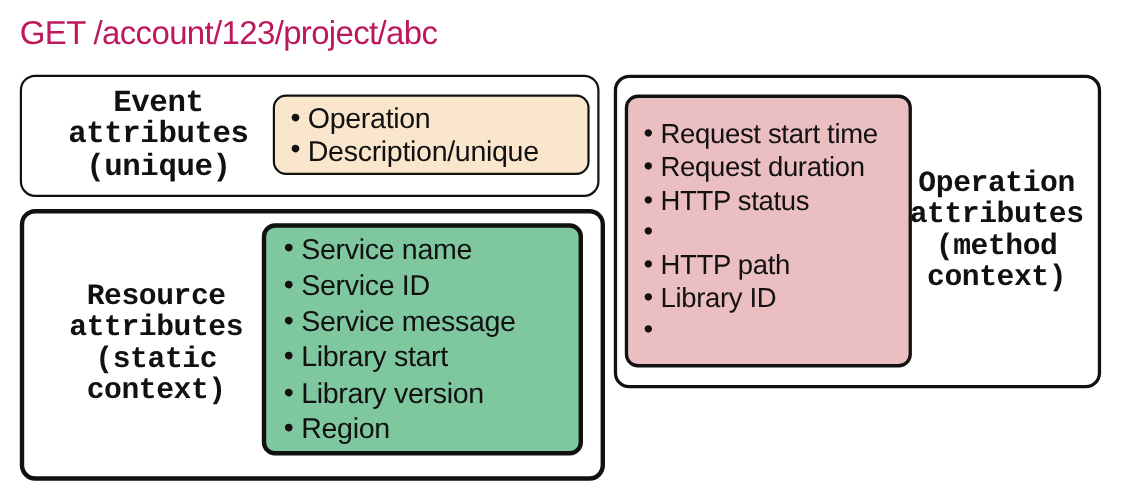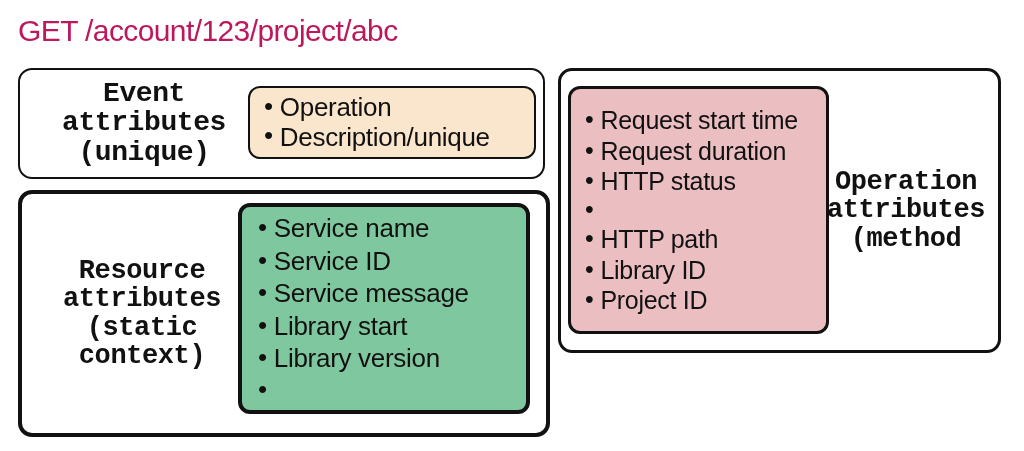--- a/index.html
+++ b/index.html
@@ -232,29 +232,31 @@
       <li class="attr-item">
         <span class="bullet">•</span>
         <span>Library start</span>
       </li>
       <li class="attr-item">
         <span class="bullet">•</span>
         <span>Library version</span>
       </li>
       <li class="attr-item">
         <span class="bullet">•</span>
+        <span>Region</span>
       </li>
     </ul>
   </div>
 
   <div class="group-box" id="operation-group">
     <div class="group-label">
       <div>Operation</div>
       <div>attributes</div>
       <div>(method</div>
+      <div>context)</div>
     </div>
   </div>
 
   <div class="attr-box" id="operation-attr-box">
     <ul class="attr-list">
       <li class="attr-item">
         <span class="bullet">•</span>
         <span>Request start time</span>
       </li>
       <li class="attr-item">
@@ -271,18 +273,17 @@
       <li class="attr-item">
         <span class="bullet">•</span>
         <span>HTTP path</span>
       </li>
       <li class="attr-item">
         <span class="bullet">•</span>
         <span>Library ID</span>
       </li>
       <li class="attr-item">
         <span class="bullet">•</span>
-        <span>Project ID</span>
       </li>
     </ul>
   </div>
 
 </div>
 
 </body></html>

